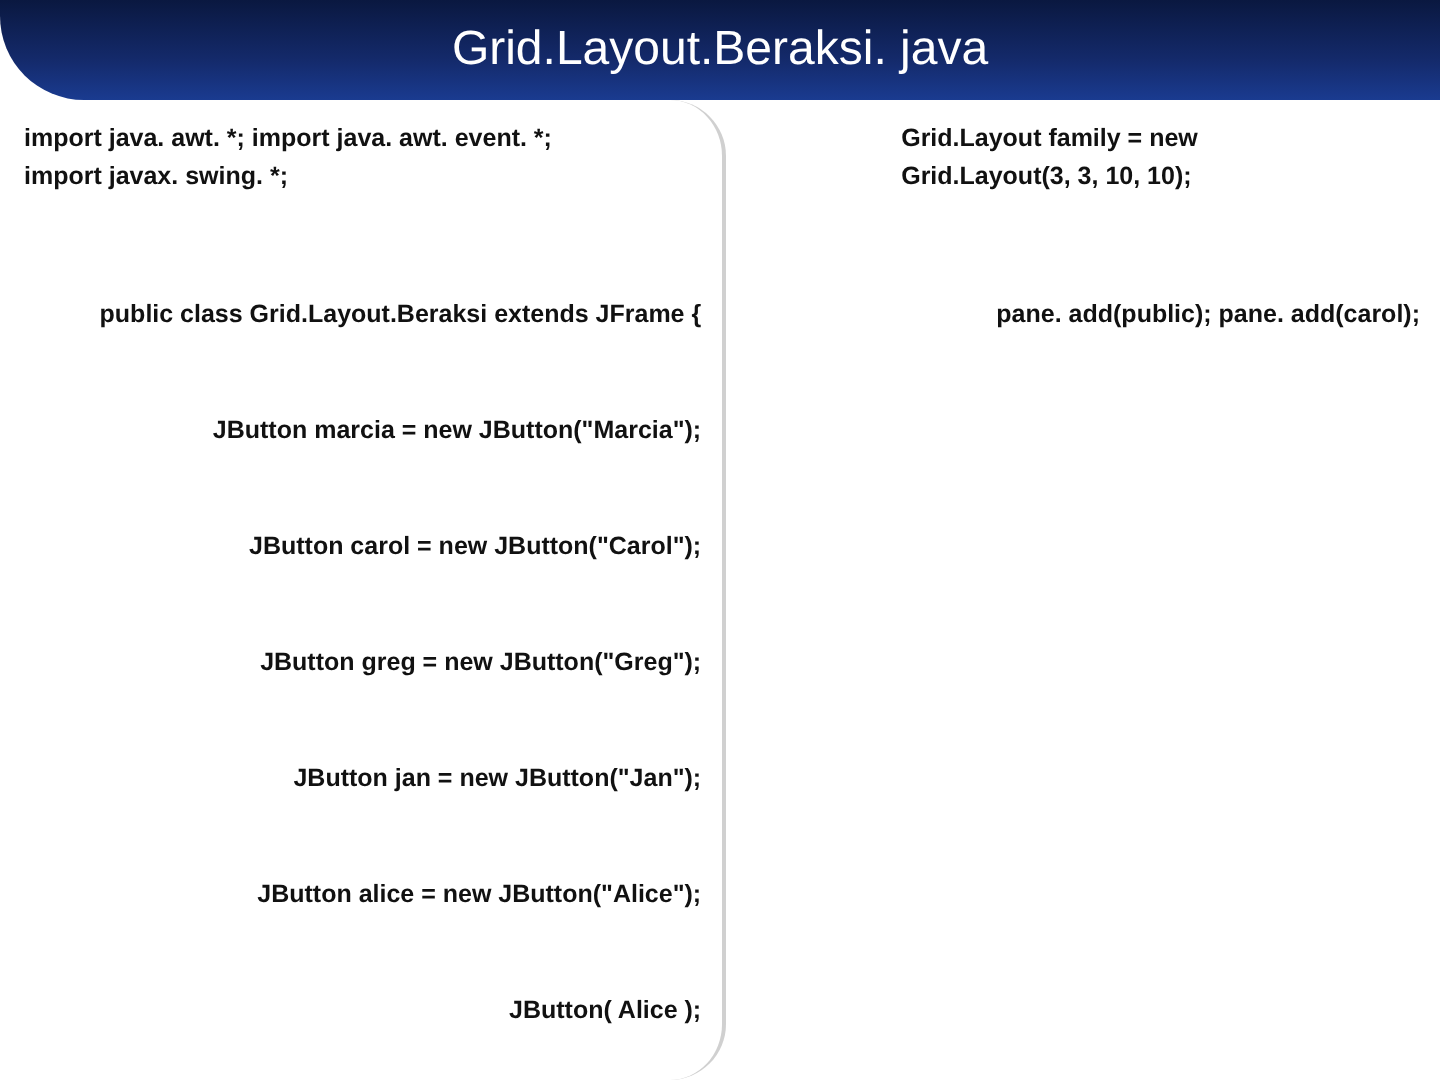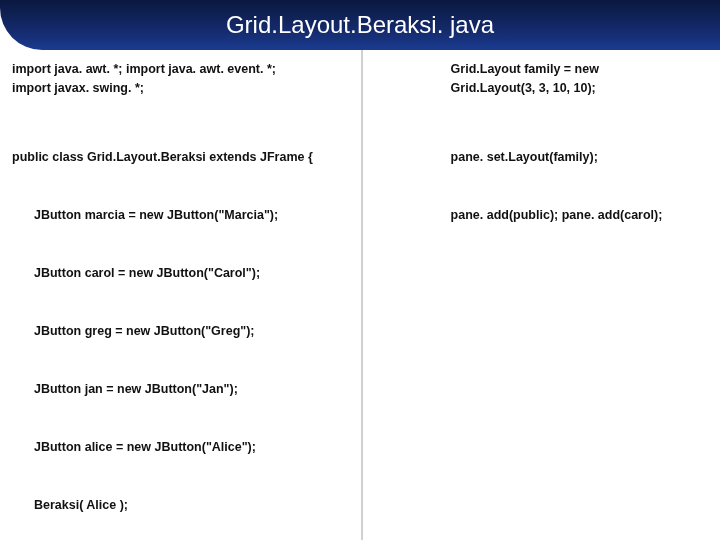--- a/index.html
+++ b/index.html
@@ -36,32 +36,33 @@
     padding: 10px 10px 10px 12px;
     font-size: 12.5px;
     line-height: 1.55;
     color: #111;
     font-weight: 600;
     font-family: "Segoe UI", Tahoma, sans-serif;
   }
   .col-left {
     width: 54%;
     border-right: 2px solid #d0d0d0;
+    border-radius: 28px;
   }
   .col-right {
     width: 46%;
     padding-left: 18px;
     margin-left: 48px;
   }
   .block {
     margin-bottom: 10px;
     white-space: pre-wrap;
   }
   .indent1 { padding-left: 22px; }
-  .line { display: block; }
+  .line { display: block; text-align: right; }
 </style>
 </head>
 <body>
 
 <div class="header">
   <span>Grid.Layout.Beraksi. java</span>
 </div>
 
 <div class="columns">
 
@@ -69,35 +70,34 @@
     <div class="block">import java. awt. *; import java. awt. event. *;
 import javax. swing. *;</div>
 
     <div class="block">
       <span class="line">public class Grid.Layout.Beraksi extends JFrame {</span>
       <span class="line indent1">JButton marcia = new JButton("Marcia");</span>
       <span class="line indent1">JButton carol = new JButton("Carol");</span>
       <span class="line indent1">JButton greg = new JButton("Greg");</span>
       <span class="line indent1">JButton jan = new JButton("Jan");</span>
       <span class="line indent1">JButton alice = new JButton("Alice");</span>
-      <span class="line indent1">Beraksi( Alice );</span>
+      <span class="line indent1">JButton( Alice );</span>
       
       
       
       
     </div>
 
   </div>
 
   <div class="col col-right">
     <div class="block indent1">Grid.Layout family = new
 Grid.Layout(3, 3, 10, 10);</div>
 
     <div class="block">
-      <span class="line indent1">pane. set.Layout(family);</span>
       <span class="line indent1">pane. add(public); pane. add(carol);</span>
     </div>
 
     <div class="block">
       
       
       
     </div>
 
   </div>

